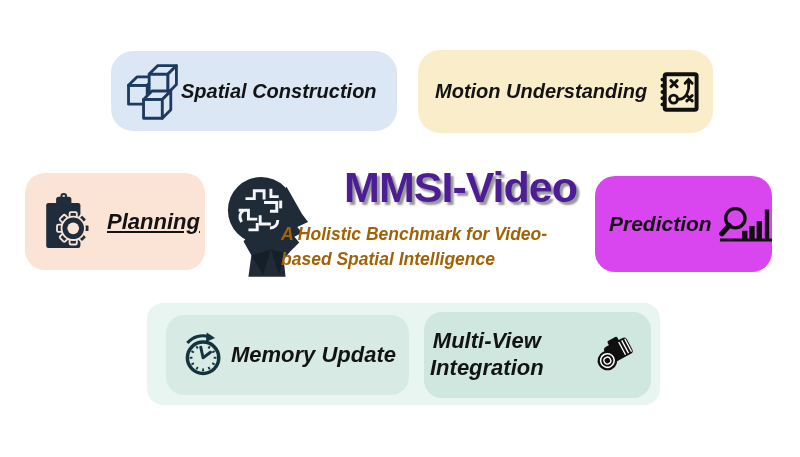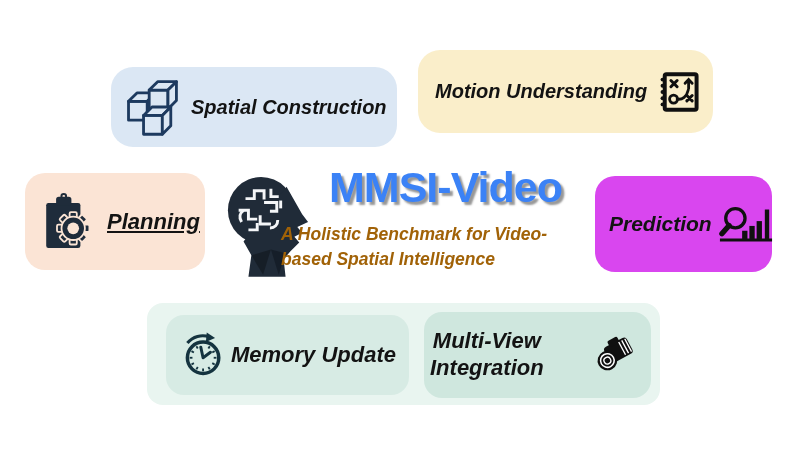--- a/index.html
+++ b/index.html
@@ -2,22 +2,22 @@
 <html><head>
 <meta charset="utf-8">
 <style>
   html,body { margin:0; padding:0; background:#ffffff; }
   body { width:800px; height:457px; position:relative; overflow:hidden;
          font-family:"Liberation Sans", sans-serif; }
 
   .card { position:absolute; display:flex; align-items:center; box-sizing:border-box; }
   .label { font-weight:bold; font-style:italic; color:#131313; white-space:nowrap; }
 
-  .card-spatial { left:111px; top:67px; width:286px; height:80px;
-                  background:#dbe7f4; border-radius:22px; padding-left:12px; gap:10px; }
+  .card-spatial { left:111px; top:51px; width:286px; height:80px;
+                  background:#dbe7f4; border-radius:22px; padding-left:12px; }
   .card-spatial .label { font-size:20px; }
 
   .card-motion { left:418px; top:50px; width:295px; height:83px;
                  background:#faeeca; border-radius:22px; padding-left:17px; padding-right:12px;
                  justify-content:space-between; }
   .card-motion .label { font-size:20px; }
 
   .card-planning { left:25px; top:173px; width:180px; height:97px;
                    background:#fbe4d5; border-radius:20px; padding-left:14px; gap:14px; }
   .card-planning .label { font-size:22px;text-decoration:underline; }
@@ -34,22 +34,22 @@
                  background:#d7ebe4; border-radius:18px; padding-left:14px; gap:3px; }
   .card-memory .label { font-size:22px; }
 
   .card-multiview { left:424px; top:312px; width:227px; height:86px;
                     background:#cfe7de; border-radius:18px; padding-left:6px; padding-right:12px;
                     justify-content:space-between; gap:8px; }
   .card-multiview .label { font-size:22px; line-height:1.22; text-align:center; }
 
   .head-icon { position:absolute; left:224px; top:171px; }
 
-  .main-title { position:absolute; left:303px; top:163px; width:285px; text-align:center;
-                font-size:43px; font-weight:bold; color:#3b82f6; letter-spacing:-1px;
+  .main-title { position:absolute; left:292px; top:163px; width:285px; text-align:right;
+                font-size:43px; font-weight:bold; color:#4c1d95; letter-spacing:-1px;
                 text-shadow:3px 3px 2px rgba(125,125,125,0.8); }
 
   .subtitle { position:absolute; left:281px; top:222px; width:312px; 
               font-size:17.5px; font-weight:bold; font-style:italic; color:#a16207;
               line-height:1.4; }
 
   svg { display:block; }
 </style>
 </head>
 <body>

